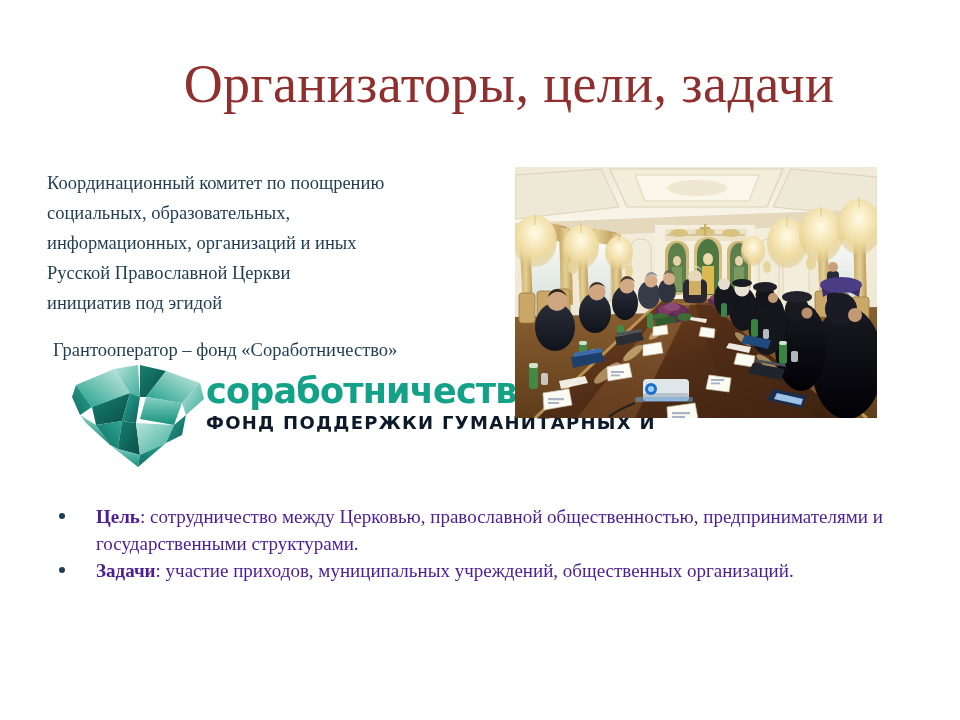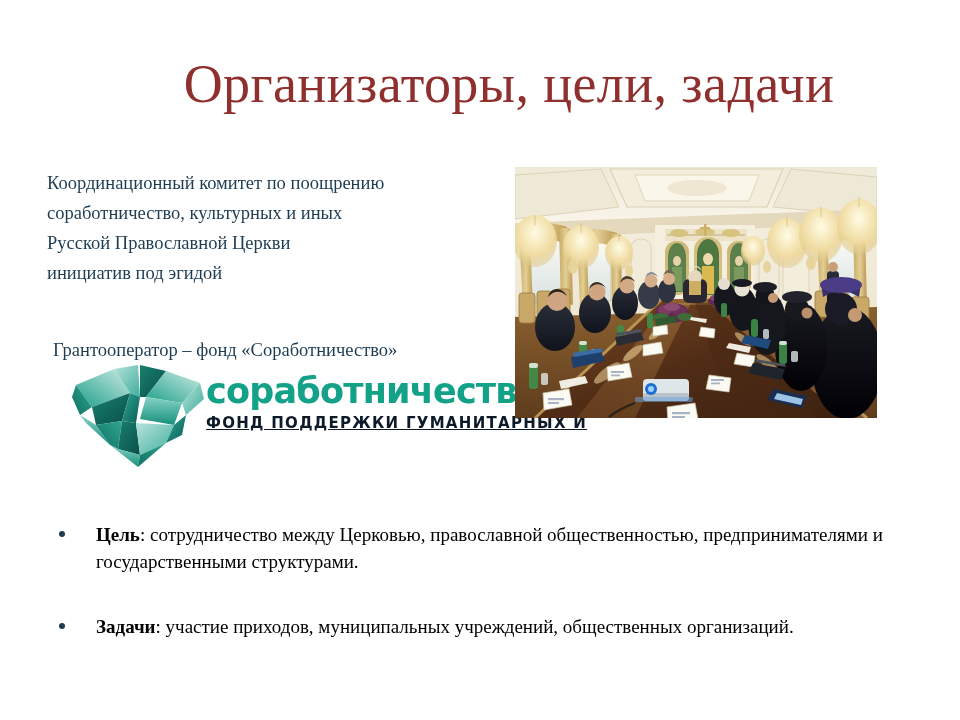--- a/index.html
+++ b/index.html
@@ -90,26 +90,25 @@
     font-size: 35px;
     line-height: 40px;
     color: #13a287;
     letter-spacing: -0.8px;
     white-space: nowrap;
   }
   .logo-tagline {
     margin-top: 4px;
     font-family: "DejaVu Sans", "Liberation Sans", sans-serif;
     font-weight: 700;
-    font-size: 15px;
+    font-size: 18px;
     line-height: 16.5px;
     color: #0c1a2a;
     letter-spacing: 1.3px;
     white-space: nowrap;
-    text-decoration: underline;
   }
 
   
   .photo {
     position: absolute;
     left: 515px;
     top: 167px;
     width: 362px;
     height: 251px;
   }
@@ -121,53 +120,54 @@
       radial-gradient(ellipse 128% 128% at 50% 50%, #000 62%, rgba(0,0,0,0.82) 76%, rgba(0,0,0,0) 97%);
     mask-image:
       radial-gradient(ellipse 128% 128% at 50% 50%, #000 62%, rgba(0,0,0,0.82) 76%, rgba(0,0,0,0) 97%);
   }
   .photo svg { display: block; width: 100%; height: 100%; }
 
   
   .bullets {
     position: absolute;
     left: 53px;
-    top: 521px;
+    top: 503px;
     width: 860px;
-    color: #000000;
+    color: #4c1d95;
   }
   .bullet-item {
     position: relative;
     padding-left: 43px;
     font-size: 19px;
     line-height: 27px;
     text-align: left;
   }
-  .bullet-item + .bullet-item { margin-top: 38px; }
+  .bullet-item + .bullet-item { }
   .bullet-dot {
     position: absolute;
     left: 6px;
     top: 10px;
     width: 6px;
     height: 6px;
     border-radius: 50%;
     background: #1e3c52;
   }
   .bullet-lead { font-weight: 700; }
 </style>
 </head>
 <body>
 
 <div class="slide">
 
   <div class="slide-title">Организаторы, цели, задачи</div>
 
   <div class="org-block">
     <span class="org-line">Координационный комитет по поощрению</span>
-    <span class="org-line">соработничество,  культурных  и  иных</span>
+    <span class="org-line">социальных,  образовательных,</span>
+    <span class="org-line">информационных,  организаций  и  иных</span>
     <span class="org-line">Русской  Православной  Церкви</span>
     <span class="org-line">инициатив под эгидой</span>
   </div>
 
   <div class="grant-line">Грантооператор – фонд «Соработничество»</div>
 
   <div class="logo">
     <div class="logo-mark">
       <svg viewBox="0 0 136 106" xmlns="http://www.w3.org/2000/svg" aria-hidden="true">
         <defs>

